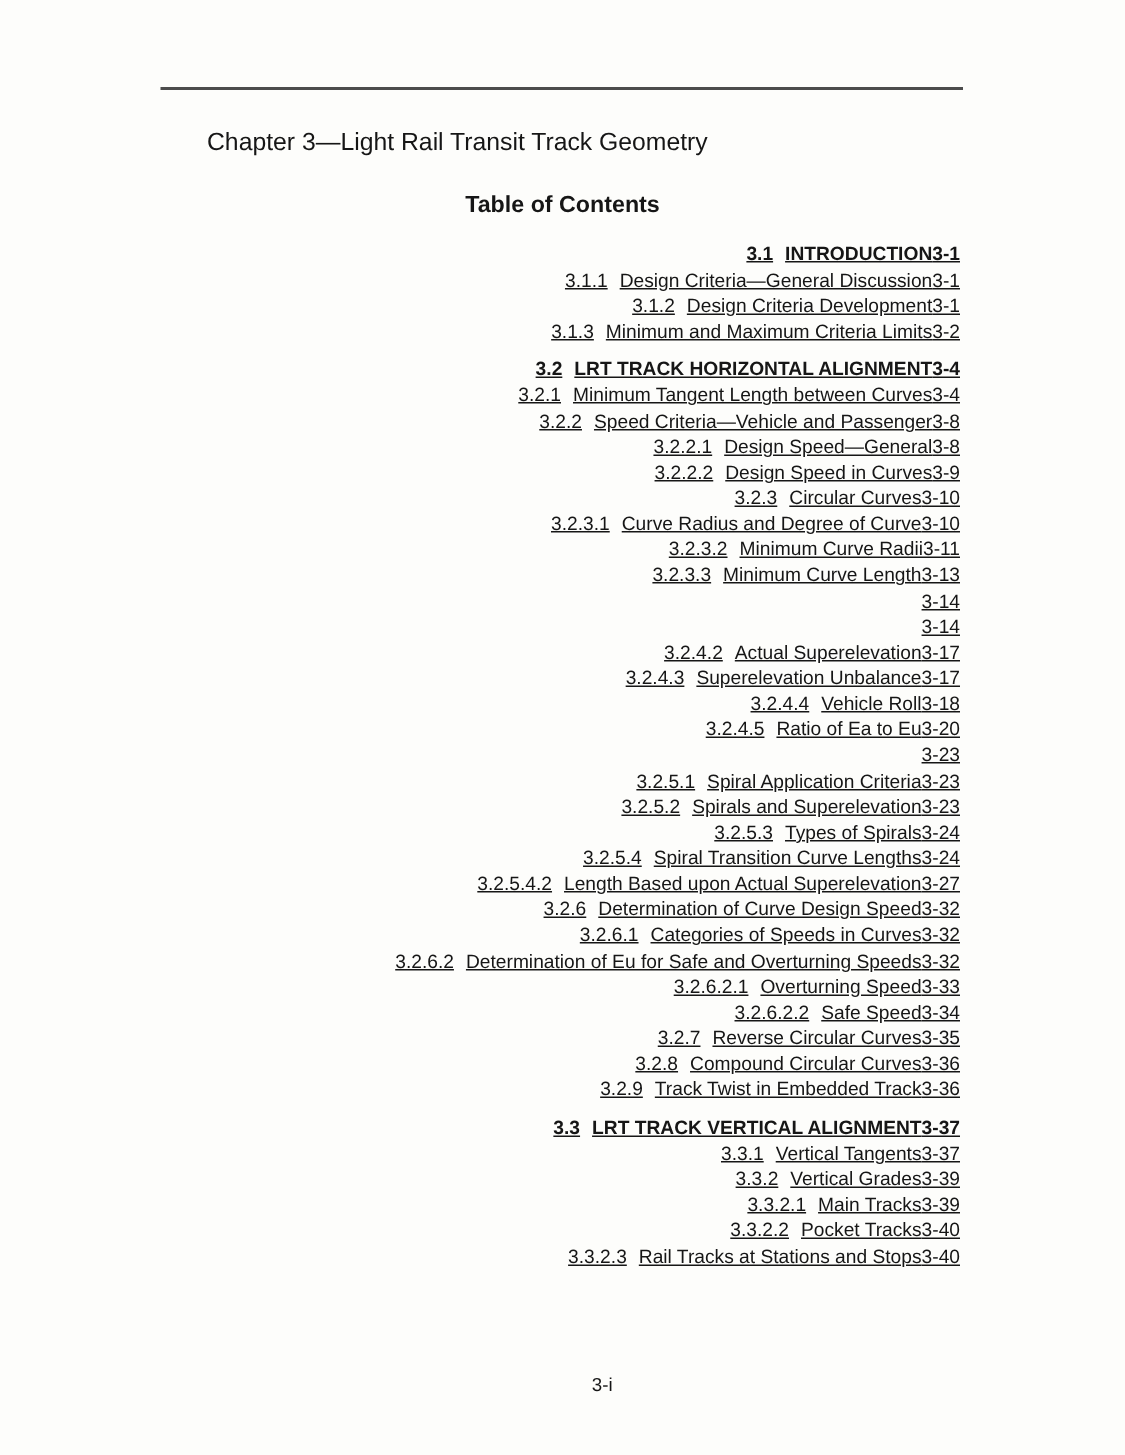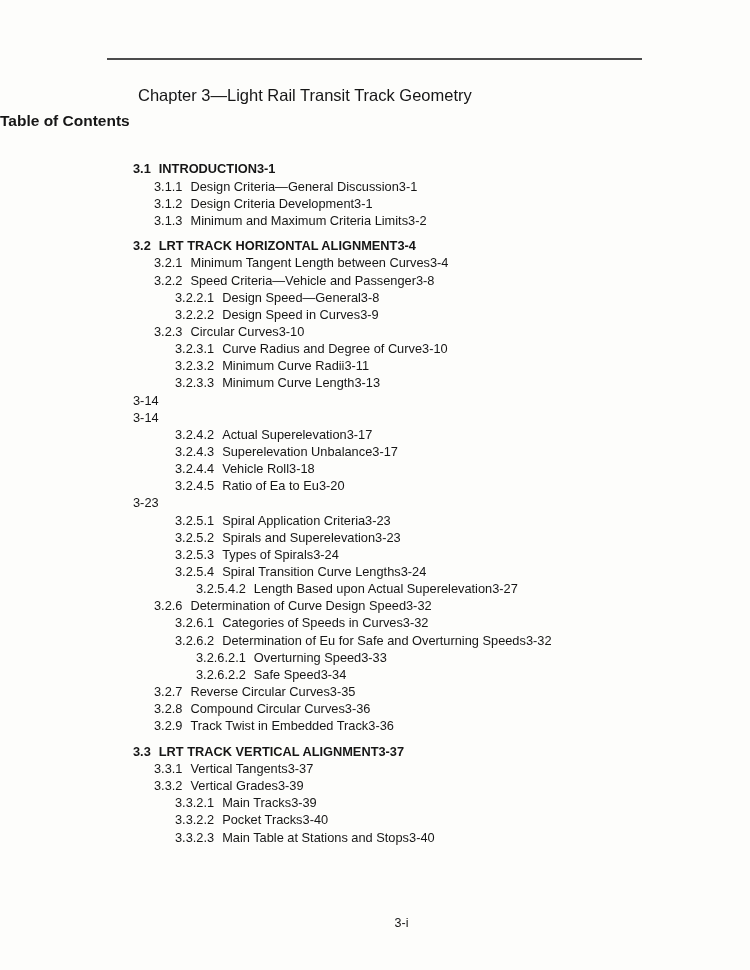--- a/index.html
+++ b/index.html
@@ -32,40 +32,41 @@
     left: 110px;
     top: 86px;
     font-size: 16.5px;
     font-weight: normal;
     white-space: nowrap;
     margin-left: 28px;
   }
   .toc-heading {
     position: absolute;
     left: 0;
-    top: 112px;
+    top: 128px;
     width: 750px;
-    text-align: left;
+    text-align: center;
     font-size: 15.5px;
     font-weight: bold;
   }
   .toc {
     position: absolute;
     left: 133px;
     top: 152px;
     width: 507px;
     font-size: 12.8px;
   }
   .toc-row {
     display: flex;
-    justify-content: flex-start;
+    justify-content: flex-end;
     align-items: baseline;
     line-height: 17.15px;
     height: 17.15px;
     white-space: nowrap;
+    text-decoration: underline;
   }
   .toc-row.section {
     font-weight: bold;
     margin-top: 8.4px;
   }
   .toc-row .entry-left {
     display: inline-block;
   }
   .toc-row.lvl2 .entry-left { padding-left: 21px; }
   .toc-row.lvl3 .entry-left { padding-left: 42px; }
@@ -240,20 +241,20 @@
       </div>
       <div class="toc-row lvl3">
         <span class="entry-left"><span class="entry-num">3.3.2.1</span><span class="entry-title">Main Tracks</span></span>
         <span class="entry-page">3-39</span>
       </div>
       <div class="toc-row lvl3">
         <span class="entry-left"><span class="entry-num">3.3.2.2</span><span class="entry-title">Pocket Tracks</span></span>
         <span class="entry-page">3-40</span>
       </div>
       <div class="toc-row lvl3">
-        <span class="entry-left"><span class="entry-num">3.3.2.3</span><span class="entry-title">Main Table at Stations and Stops</span></span>
+        <span class="entry-left"><span class="entry-num">3.3.2.3</span><span class="entry-title">Rail Tracks at Stations and Stops</span></span>
         <span class="entry-page">3-40</span>
       </div>
     </div>
 
   <div class="footer-page-number">3-i</div>
 
 </div>
 
 </body></html>

